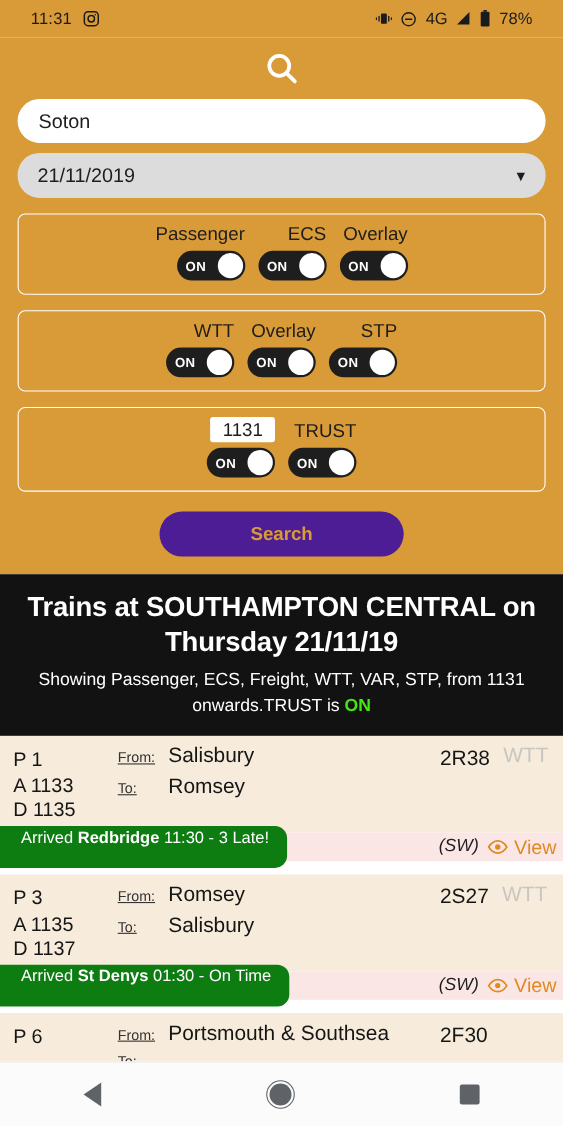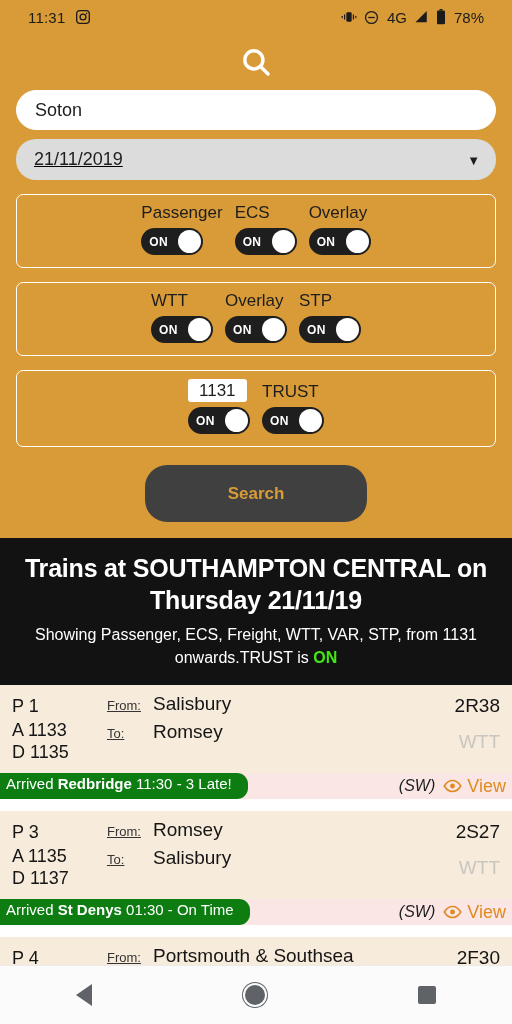--- a/index.html
+++ b/index.html
@@ -66,21 +66,20 @@
     font-family: "Liberation Sans", sans-serif;
     padding: 0 18px;
     outline: none;
     display: flex;
     align-items: center;
   }
   .select-wrap {
     margin-top: 9px;
     position: relative;
     height: 41px;
-    text-decoration: underline;
   }
   .select-box {
     width: 100%;
     height: 41px;
     box-sizing: border-box;
     border-radius: 20px;
     background: #dcdcdc;
     color: #1d1d1d;
     font-size: 18px;
     padding: 0 18px;
@@ -106,21 +105,21 @@
   }
   .toggle-row {
     display: flex;
     justify-content: center;
     align-items: flex-end;
     gap: 12px;
   }
   .toggle-item {
     display: flex;
     flex-direction: column;
-    align-items: flex-start;
+    align-items: flex-end;
   }
   .toggle-label {
     color: #1d1d1d;
     font-size: 17px;
     margin-bottom: 5px;
     white-space: nowrap;
   }
   .toggle-value-box {
     background: #ffffff;
     color: #1d1d1d;
@@ -159,28 +158,28 @@
     background: #ffffff;
   }
 
   
   .search-btn-row {
     display: flex;
     justify-content: center;
     margin-top: 18px;
   }
   .search-btn {
-    background: #404040;
+    background: #4c1d95;
     color: #d99b38;
     font-size: 17px;
     font-weight: bold;
     border: none;
     border-radius: 22px;
     width: 222px;
-    height: 57px;
+    height: 41px;
     font-family: "Liberation Sans", sans-serif;
     cursor: pointer;
   }
 
   
   .results-header {
     background: #121212;
     color: #ffffff;
     padding: 14px 12px 16px 12px;
     text-align: center;
@@ -236,41 +235,41 @@
   }
   .route-val {
     font-size: 19px;
     color: #151515;
   }
   .col-code {
     width: 100px;
     flex: 0 0 100px;
     text-align: right;
     display: flex;
-    flex-direction: column;
+    flex-direction: row;
     gap: 12px;
   }
   .headcode { font-size: 19px; color: #151515; line-height: 26px; }
   .wtt-tag { font-size: 19px; color: #c9c6c0; }
 
   .train-status {
     display: flex;
     align-items: center;
     background: #fbe6e6;
     height: 26px;
   }
   .status-pill {
     background: #0d7d12;
     color: #ffffff;
     font-size: 15px;
-    height: 26px;
+    height: 38px;
     line-height: 22px;
     border-top-right-radius: 11px;
     border-bottom-right-radius: 11px;
-    padding: 0 16px 0 6px;
+    padding: 0 16px 0 19px;
     white-space: nowrap;
     overflow: hidden;
   }
   .status-pill b { font-weight: bold; }
   .status-right {
     margin-left: auto;
     display: flex;
     align-items: center;
     gap: 8px;
     padding-right: 6px;
@@ -543,21 +542,21 @@
           </span>
         </span>
       </div>
     </div>
 
     <div class="card-gap"></div>
 
     <div class="train-card">
       <div class="train-main">
         <div class="col-times">
-          <div class="platform">P 4</div>
+          <div class="platform">P 6</div>
           <div class="arr"></div>
           <div class="dep"></div>
         </div>
         <div class="col-route">
           <div class="route-line">
             <span class="route-key">From:</span>
             <span class="route-val">Portsmouth &amp; Southsea</span>
           </div>
           <div class="route-line">
             <span class="route-key">To:</span>

